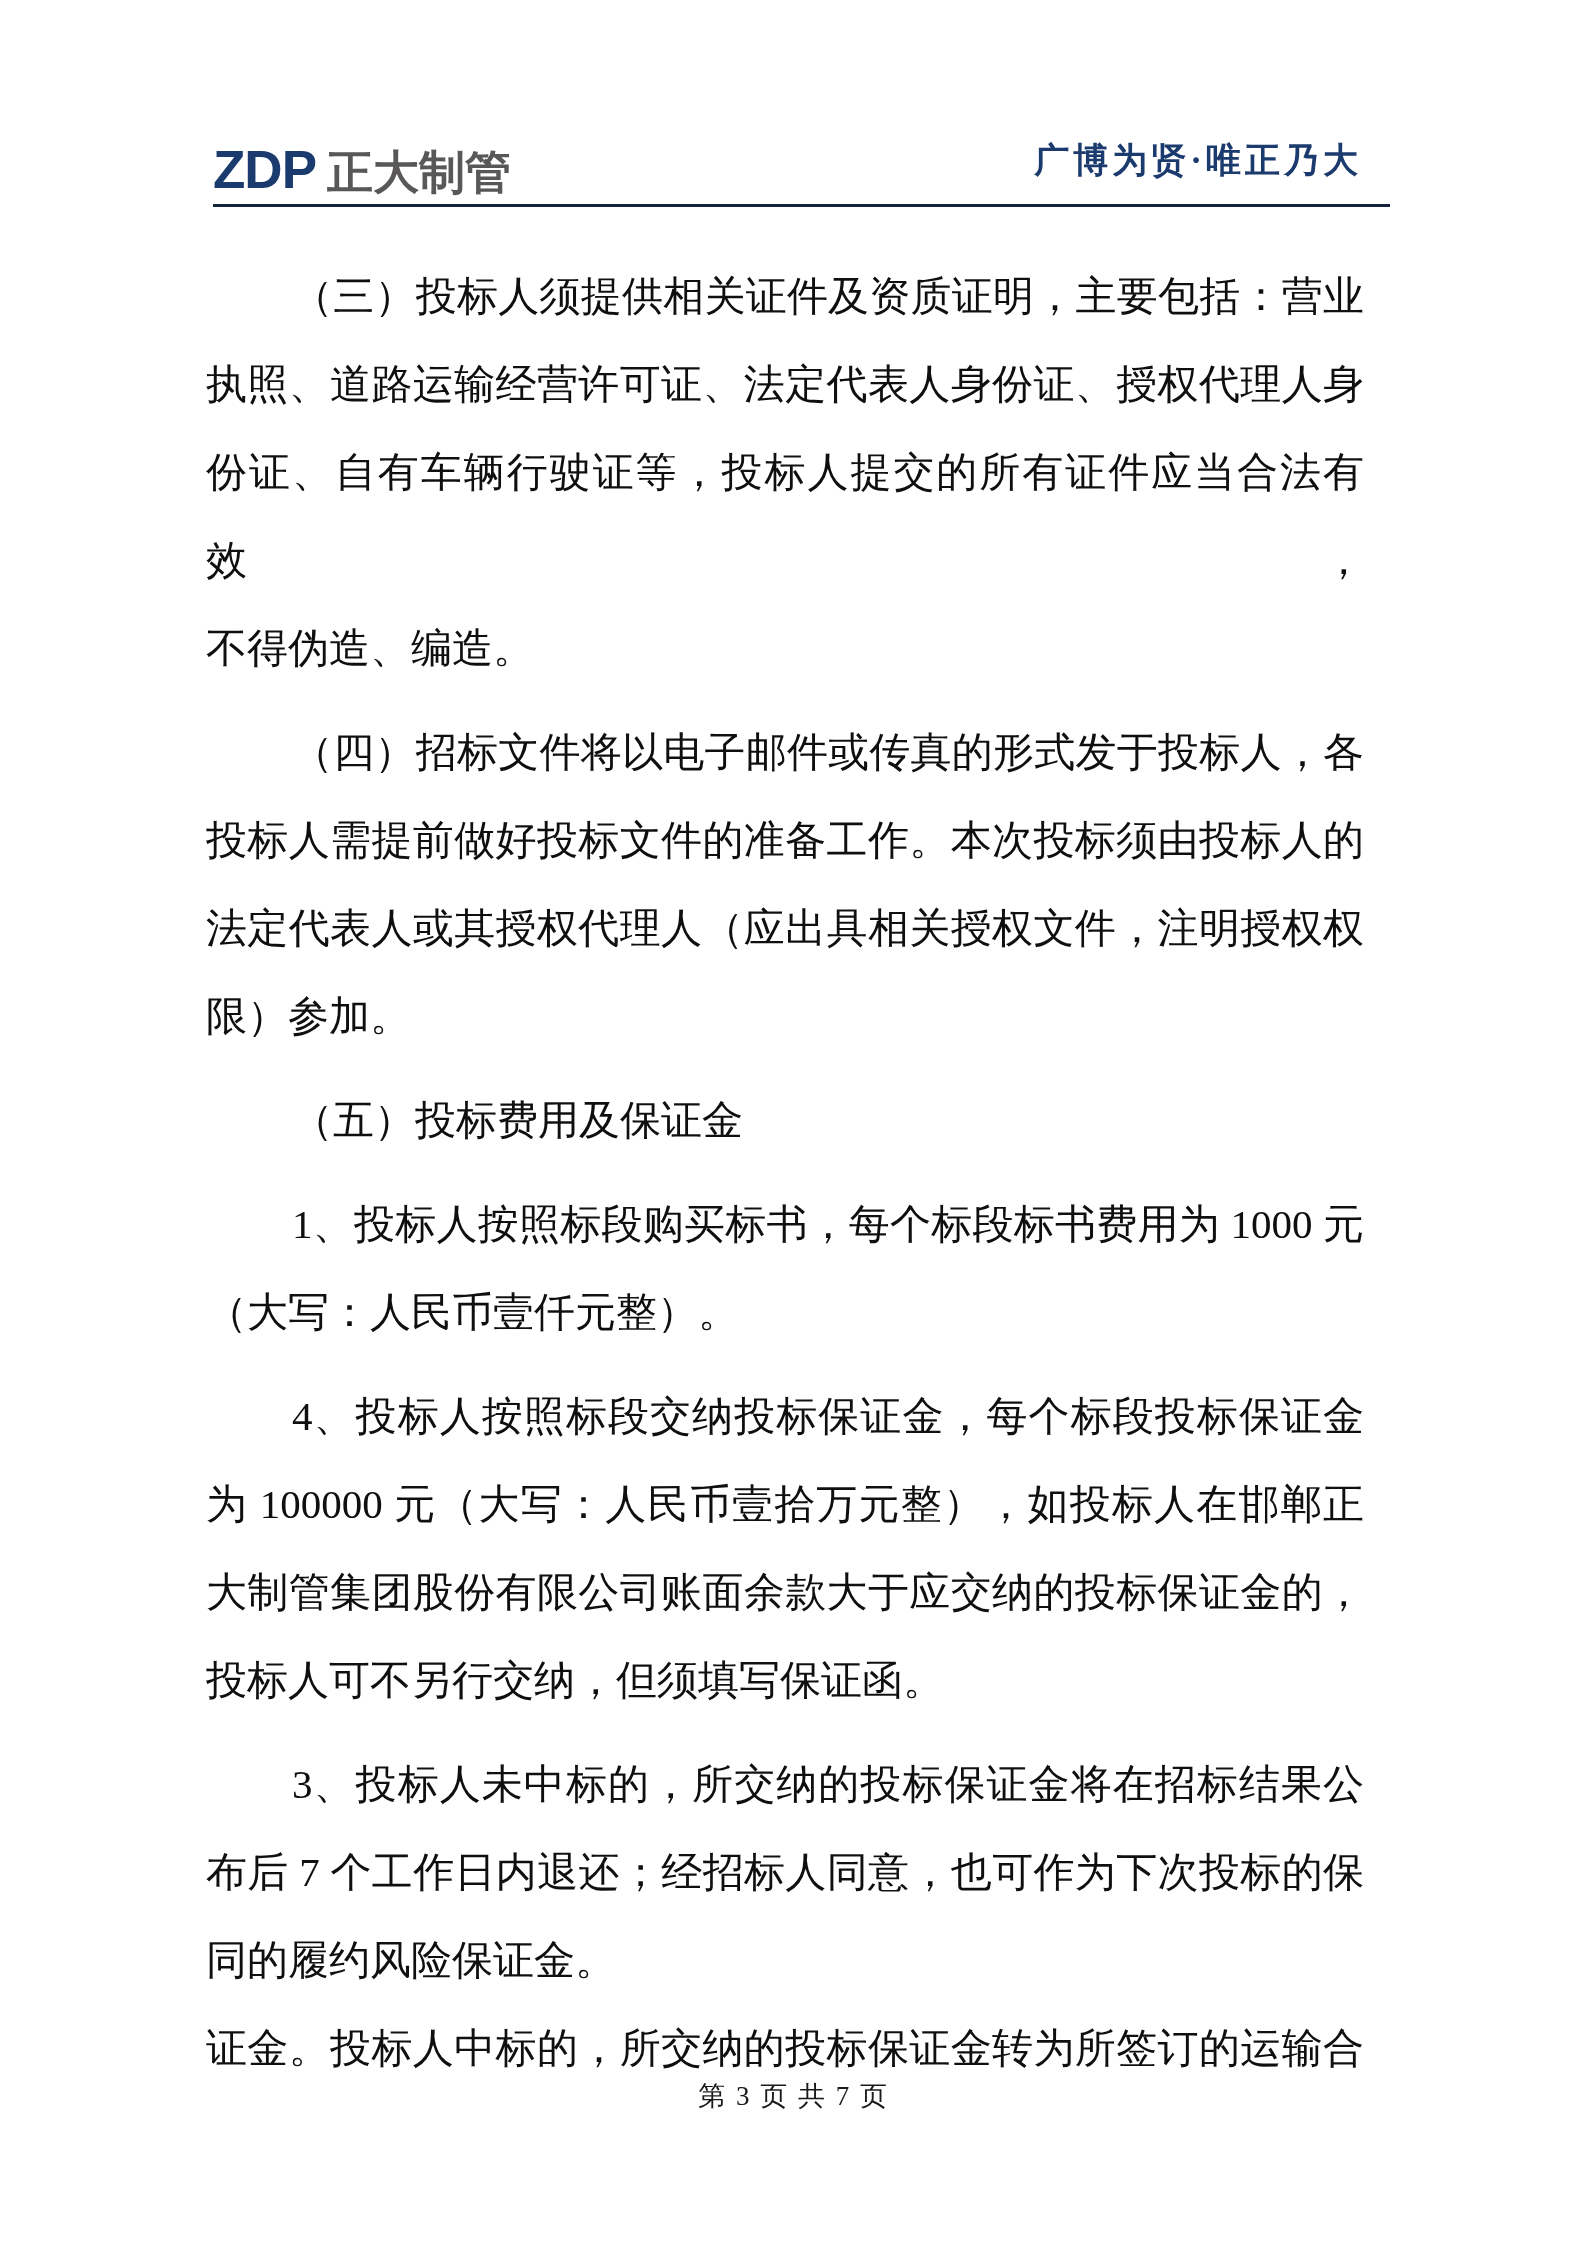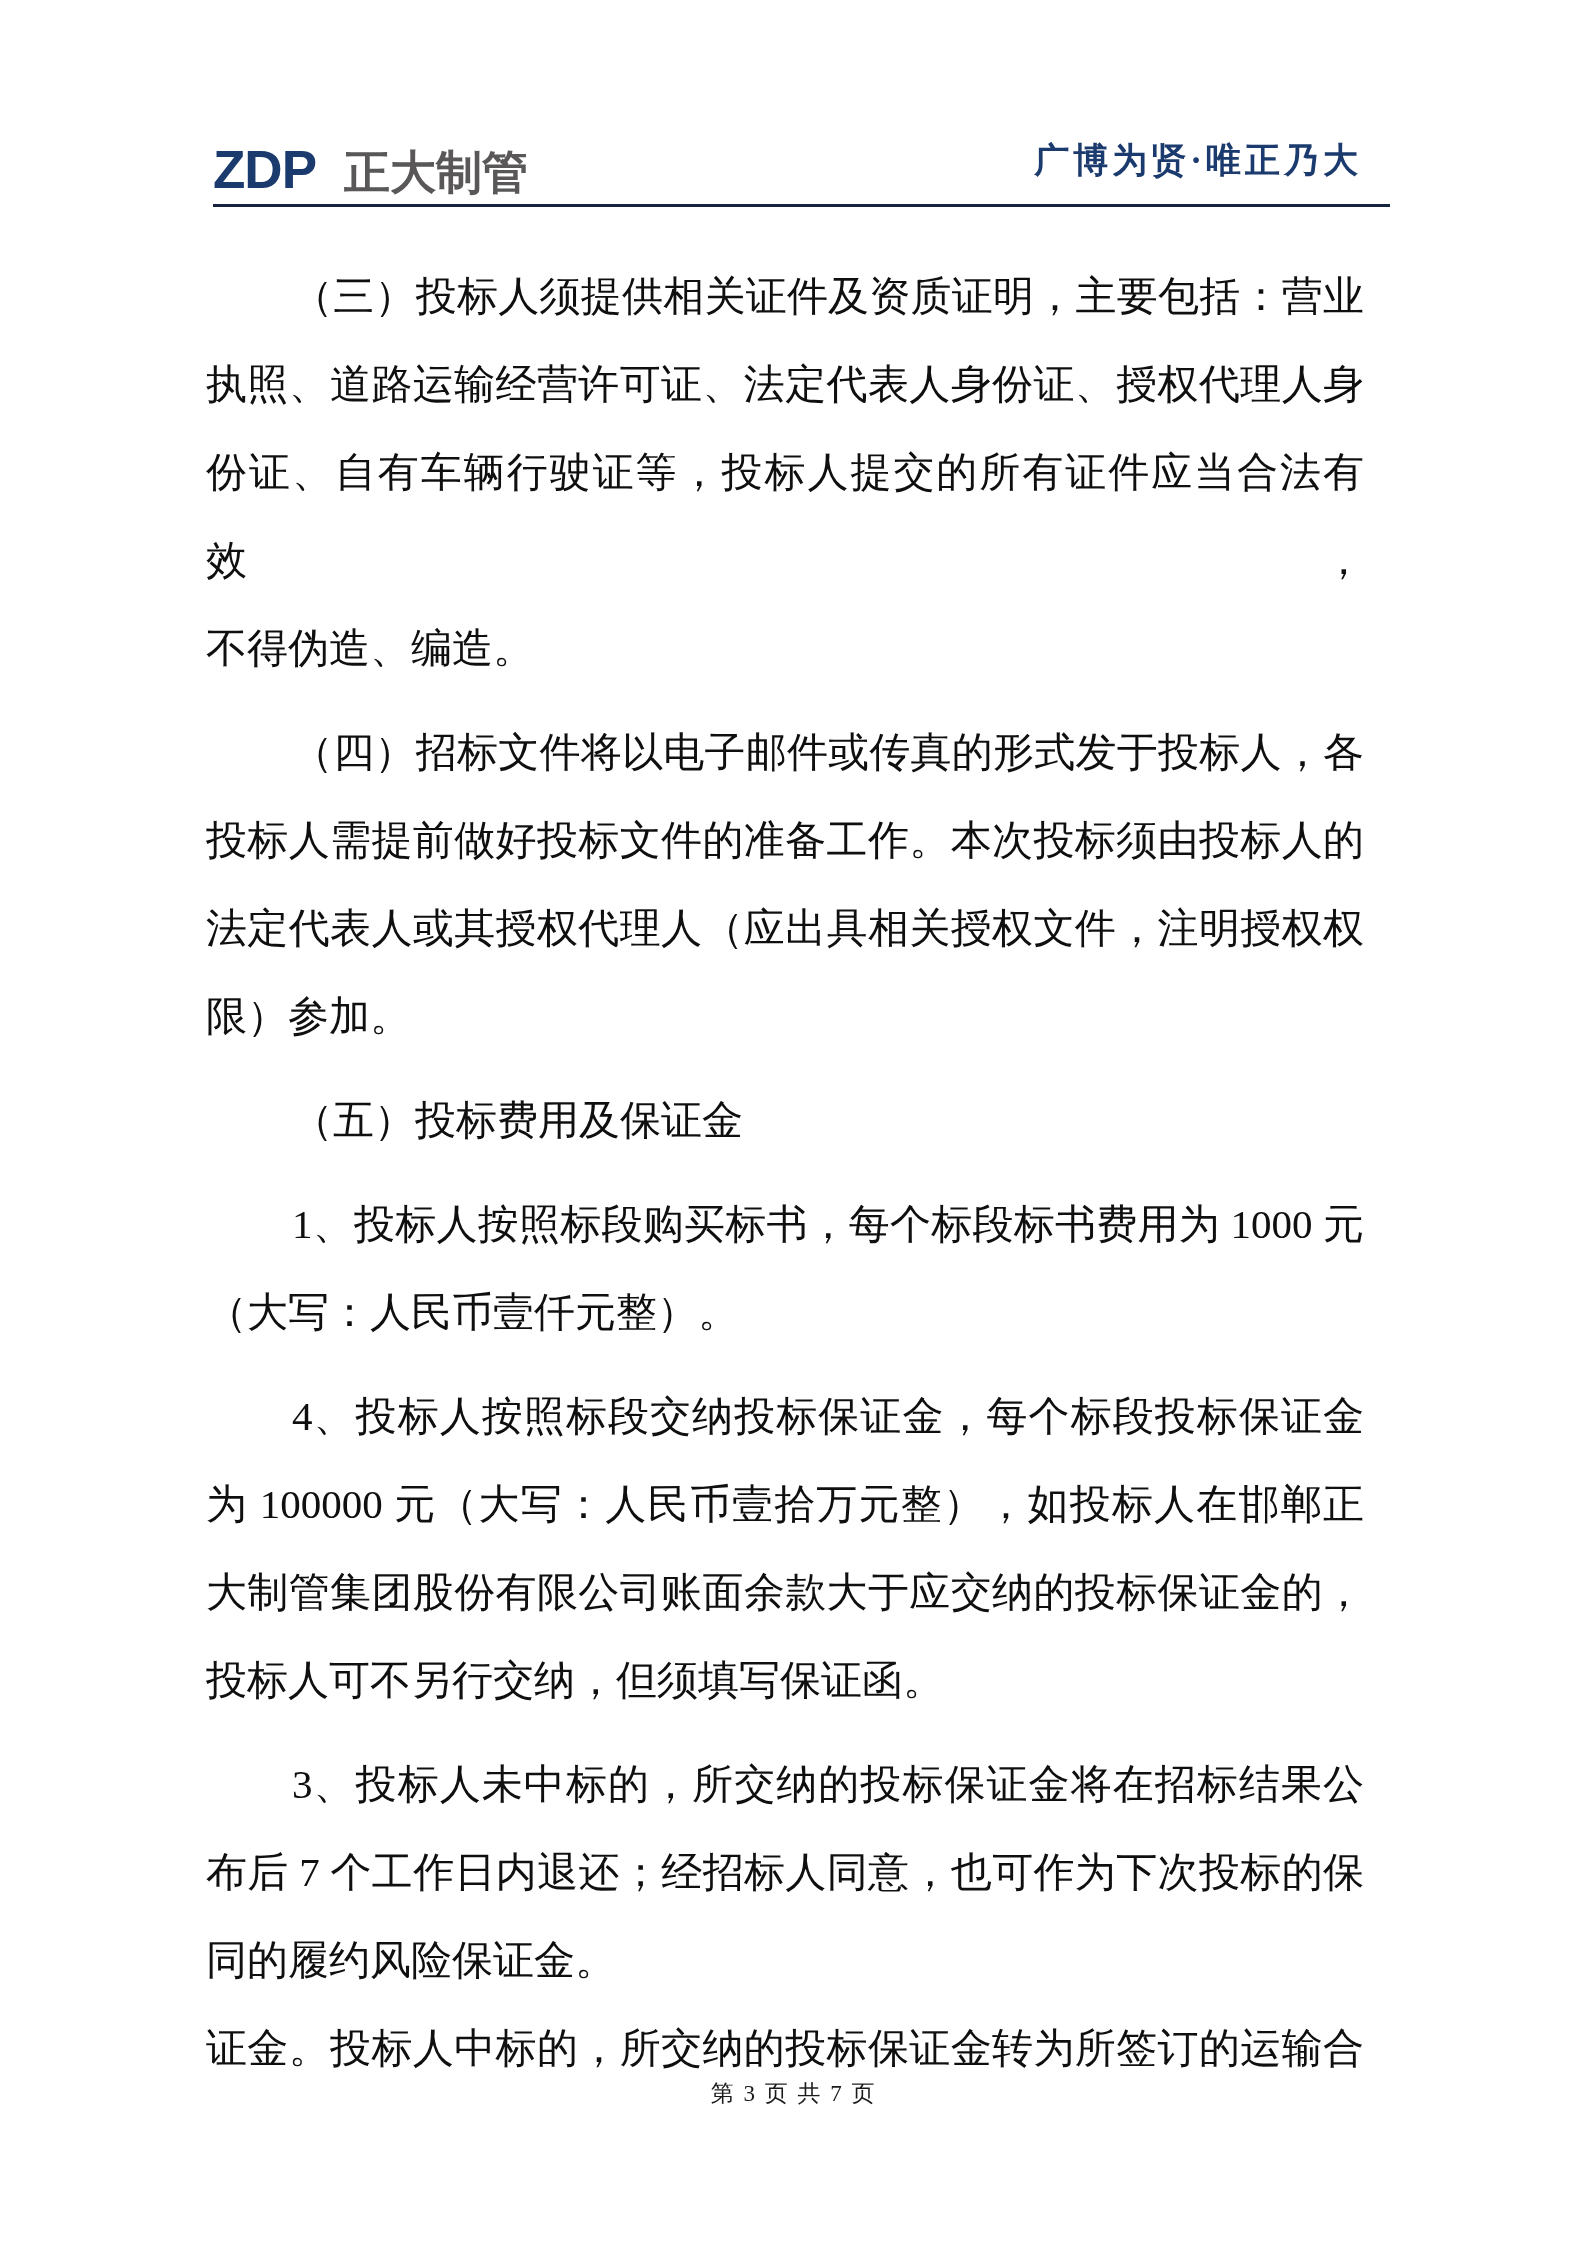--- a/index.html
+++ b/index.html
@@ -26,21 +26,21 @@
     height:207px;
     box-sizing:border-box;
     border-bottom:3px solid var(--rule);
     display:flex;
     align-items:flex-end;
     justify-content:space-between;
   }
   .logo{
     display:flex;
     align-items:baseline;
-    gap:28px;
+    gap:11px;
     padding-bottom:8px;
   }
   .logo .zdp{
     font-family:"Liberation Sans", sans-serif;
     font-weight:900;
     font-size:53px;
     line-height:1;
     letter-spacing:-1px;
     color:var(--navy);
   }
@@ -88,21 +88,21 @@
   .line.indent{
     text-indent:86px;
   }
   
   .ftr{
     position:absolute;
     left:0;
     top:2078px;
     width:100%;
     text-align:center;
-    font-size:23px;
+    font-size:27px;
     letter-spacing:2px;
     color:#1a1a1a;
   }
 </style>
 </head>
 <body>
 
 <div class="page">
 
   <header class="hdr">

